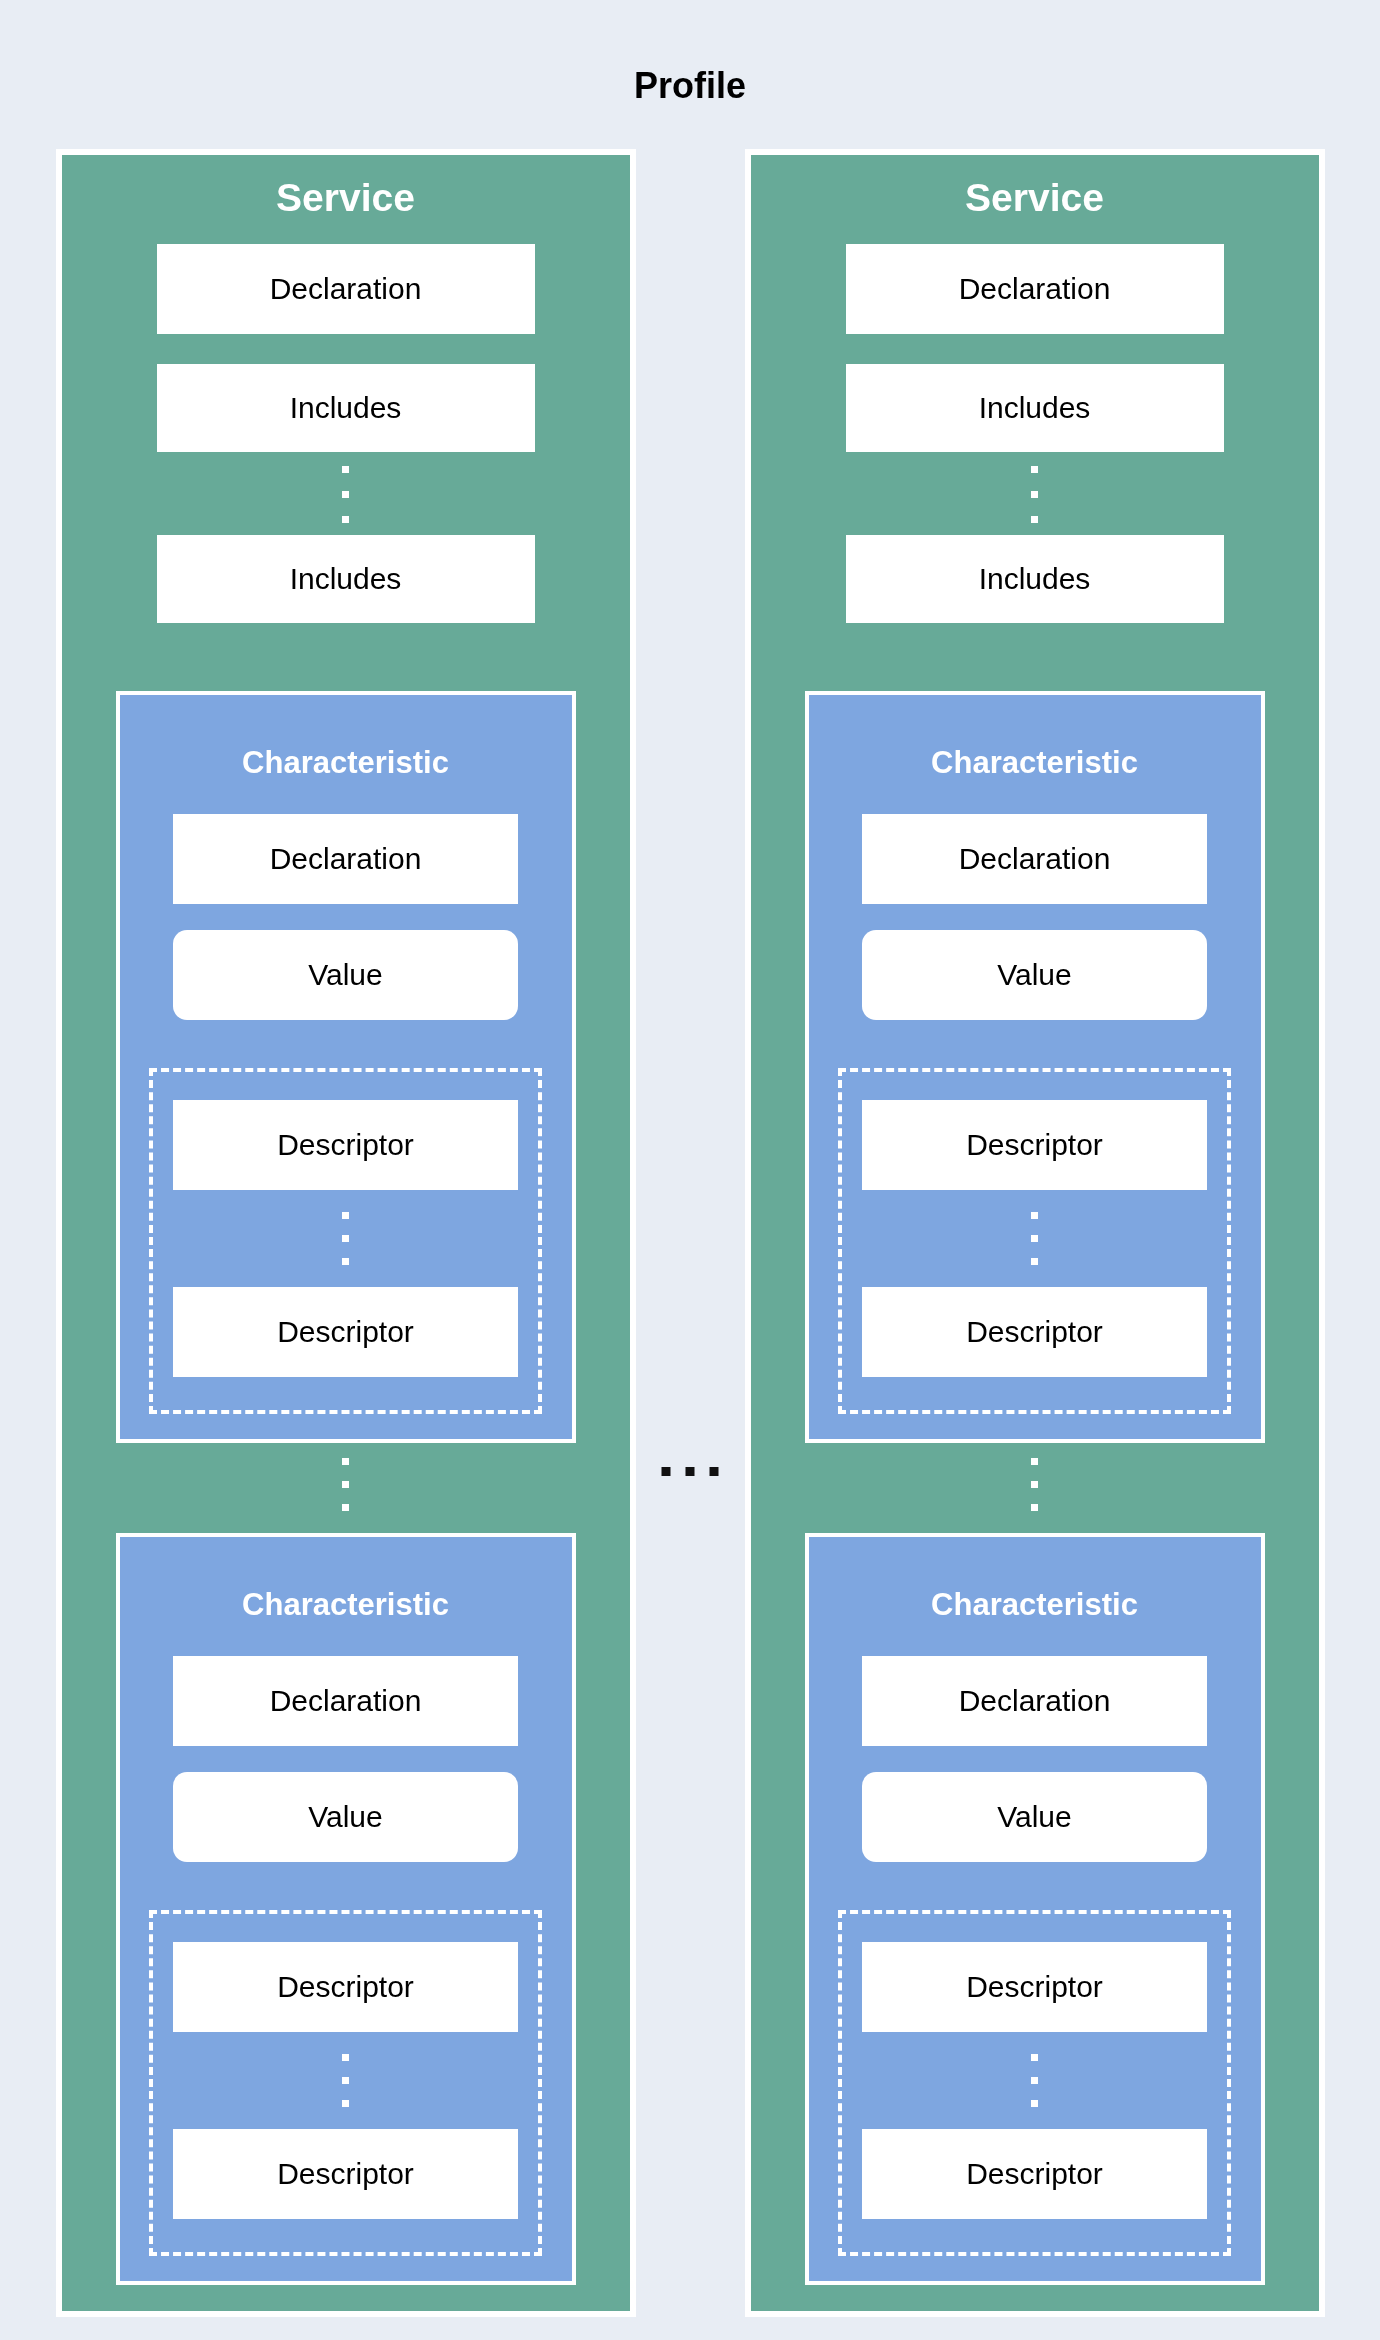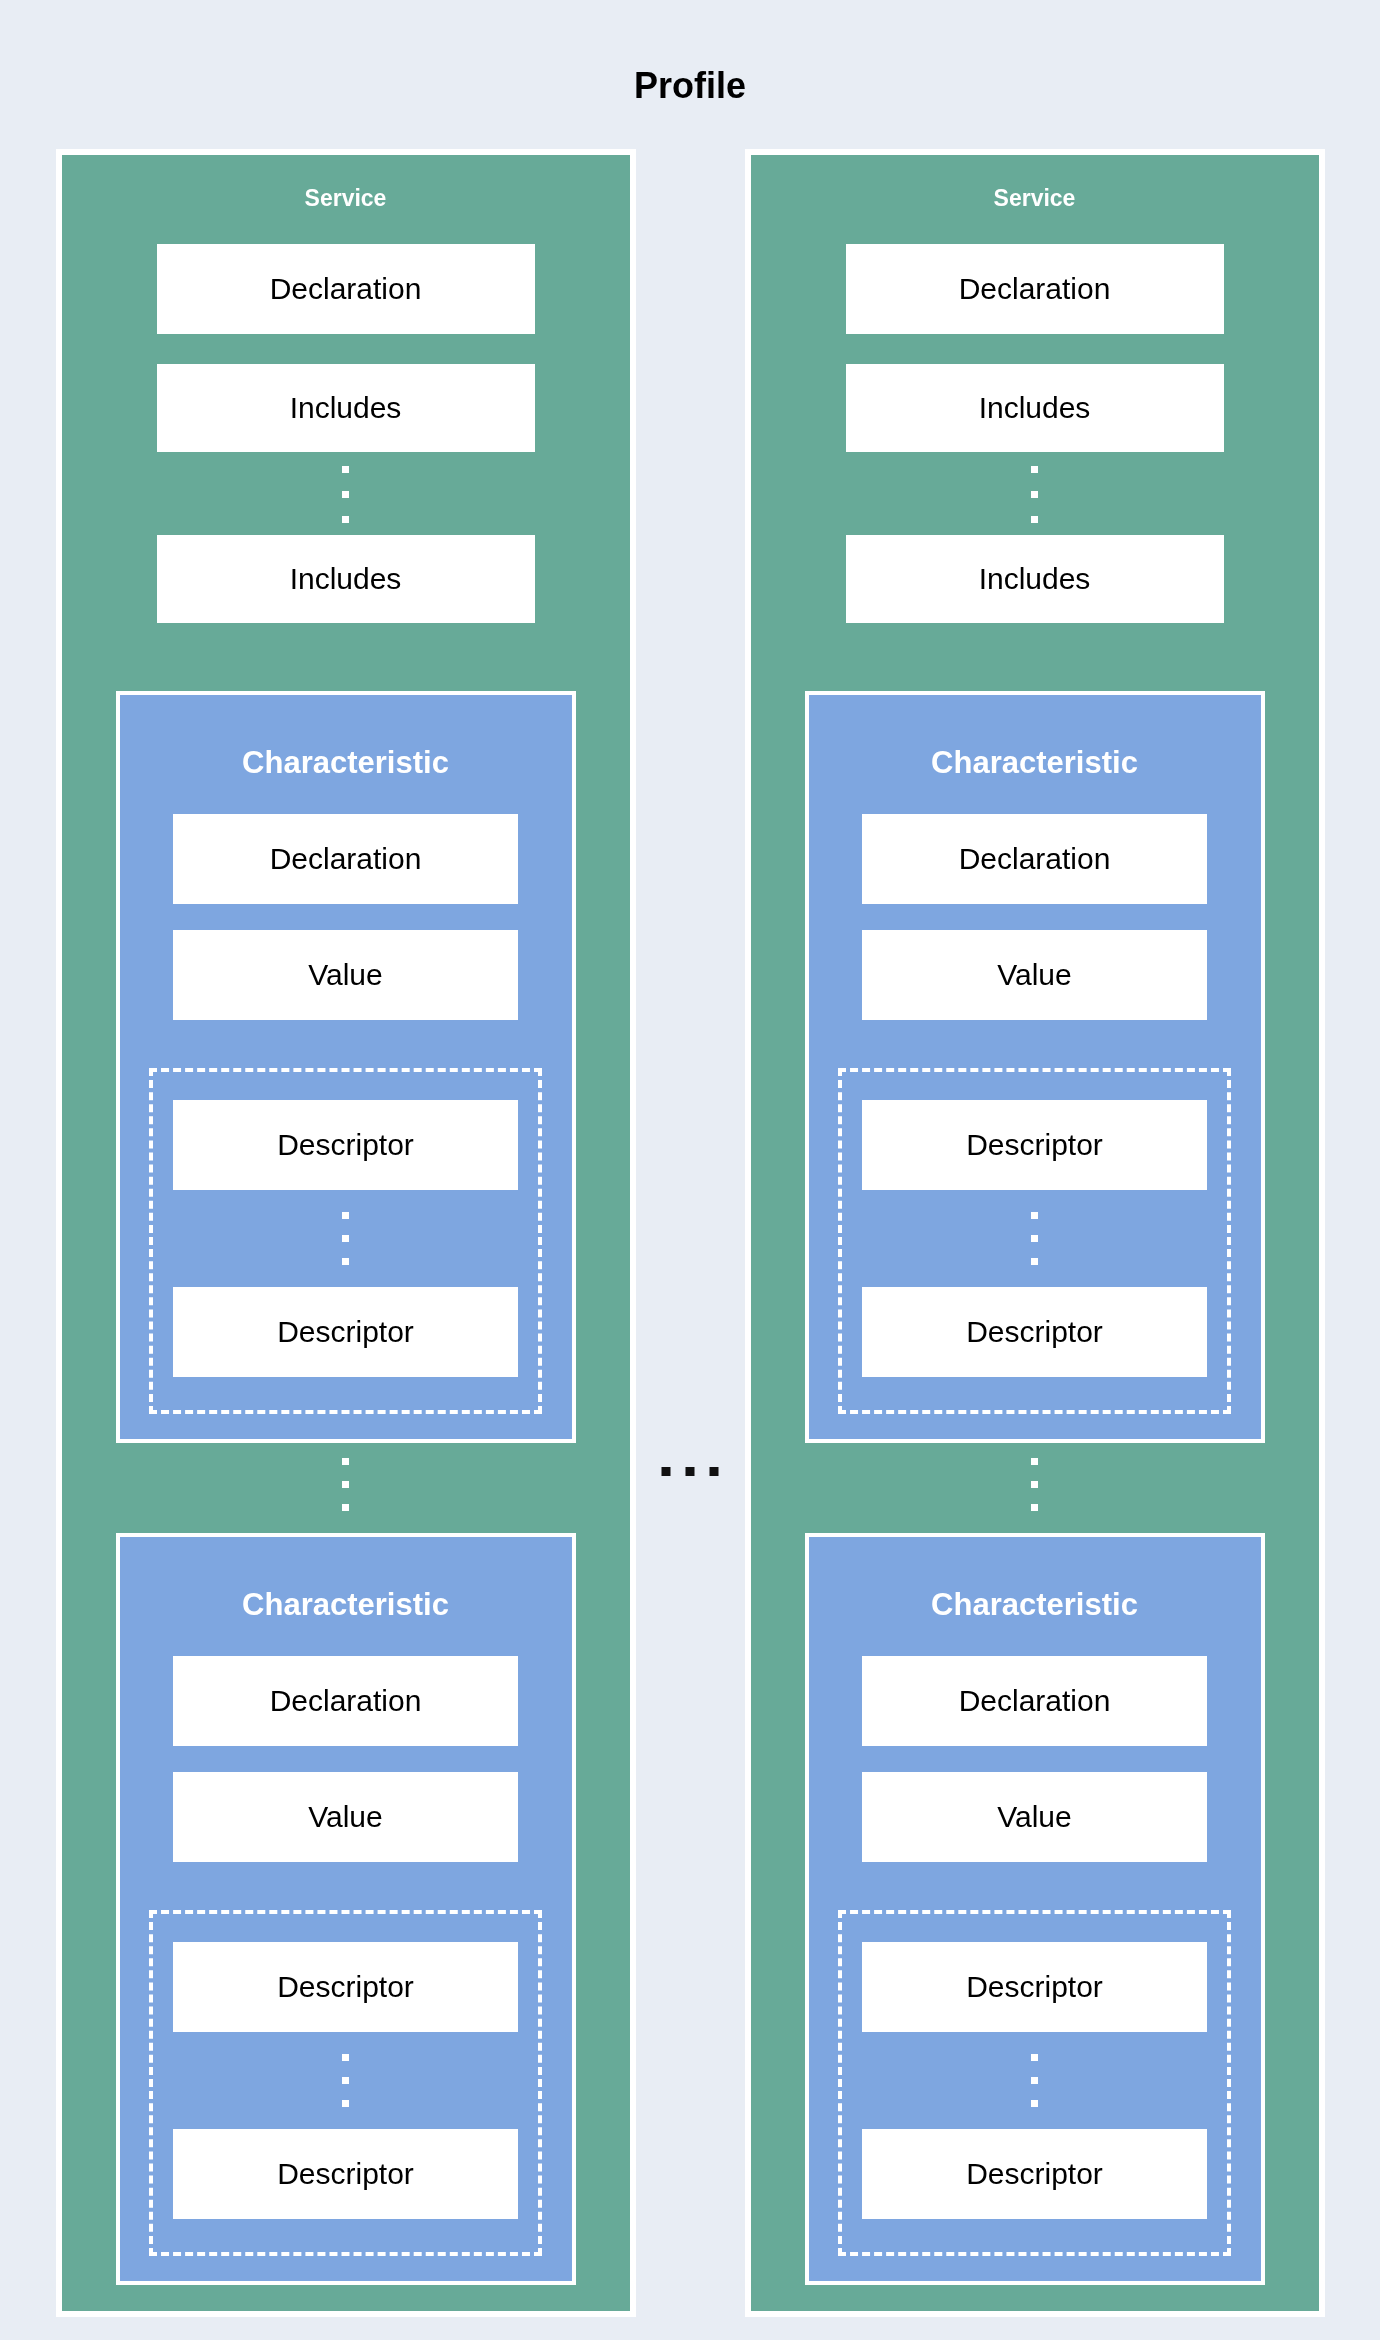--- a/index.html
+++ b/index.html
@@ -46,21 +46,21 @@
     flex-direction: column;
     align-items: center;
   }
   .gap-col {
     width: 109px;
     height: 2168px;
     position: relative;
   }
   .service-header {
     margin-top: 25px;
-    font-size: 23px;
+    font-size: 39px;
     font-weight: bold;
     line-height: 36px;
     color: var(--text-light, #fff);
   }
   .sbox {
     width: 378px;
     background: var(--box-fill, #fff);
     color: var(--text-dark, #000);
     font-size: 30px;
     display: flex;
@@ -111,21 +111,21 @@
     height: 90px;
     background: var(--box-fill, #fff);
     color: var(--text-dark, #000);
     font-size: 30px;
     display: flex;
     align-items: center;
     justify-content: center;
     flex: none;
   }
   .cbox.cdecl { margin-top: 33px; }
-  .cbox.cvalue { margin-top: 26px; }
+  .cbox.cvalue { margin-top: 26px; border-radius: 14px; }
   .descriptor-group {
     margin-top: 48px;
     width: 393px;
     height: 346px;
     box-sizing: border-box;
     border: 4px dashed var(--border-white, #fff);
     display: flex;
     flex-direction: column;
     align-items: center;
     flex: none;

